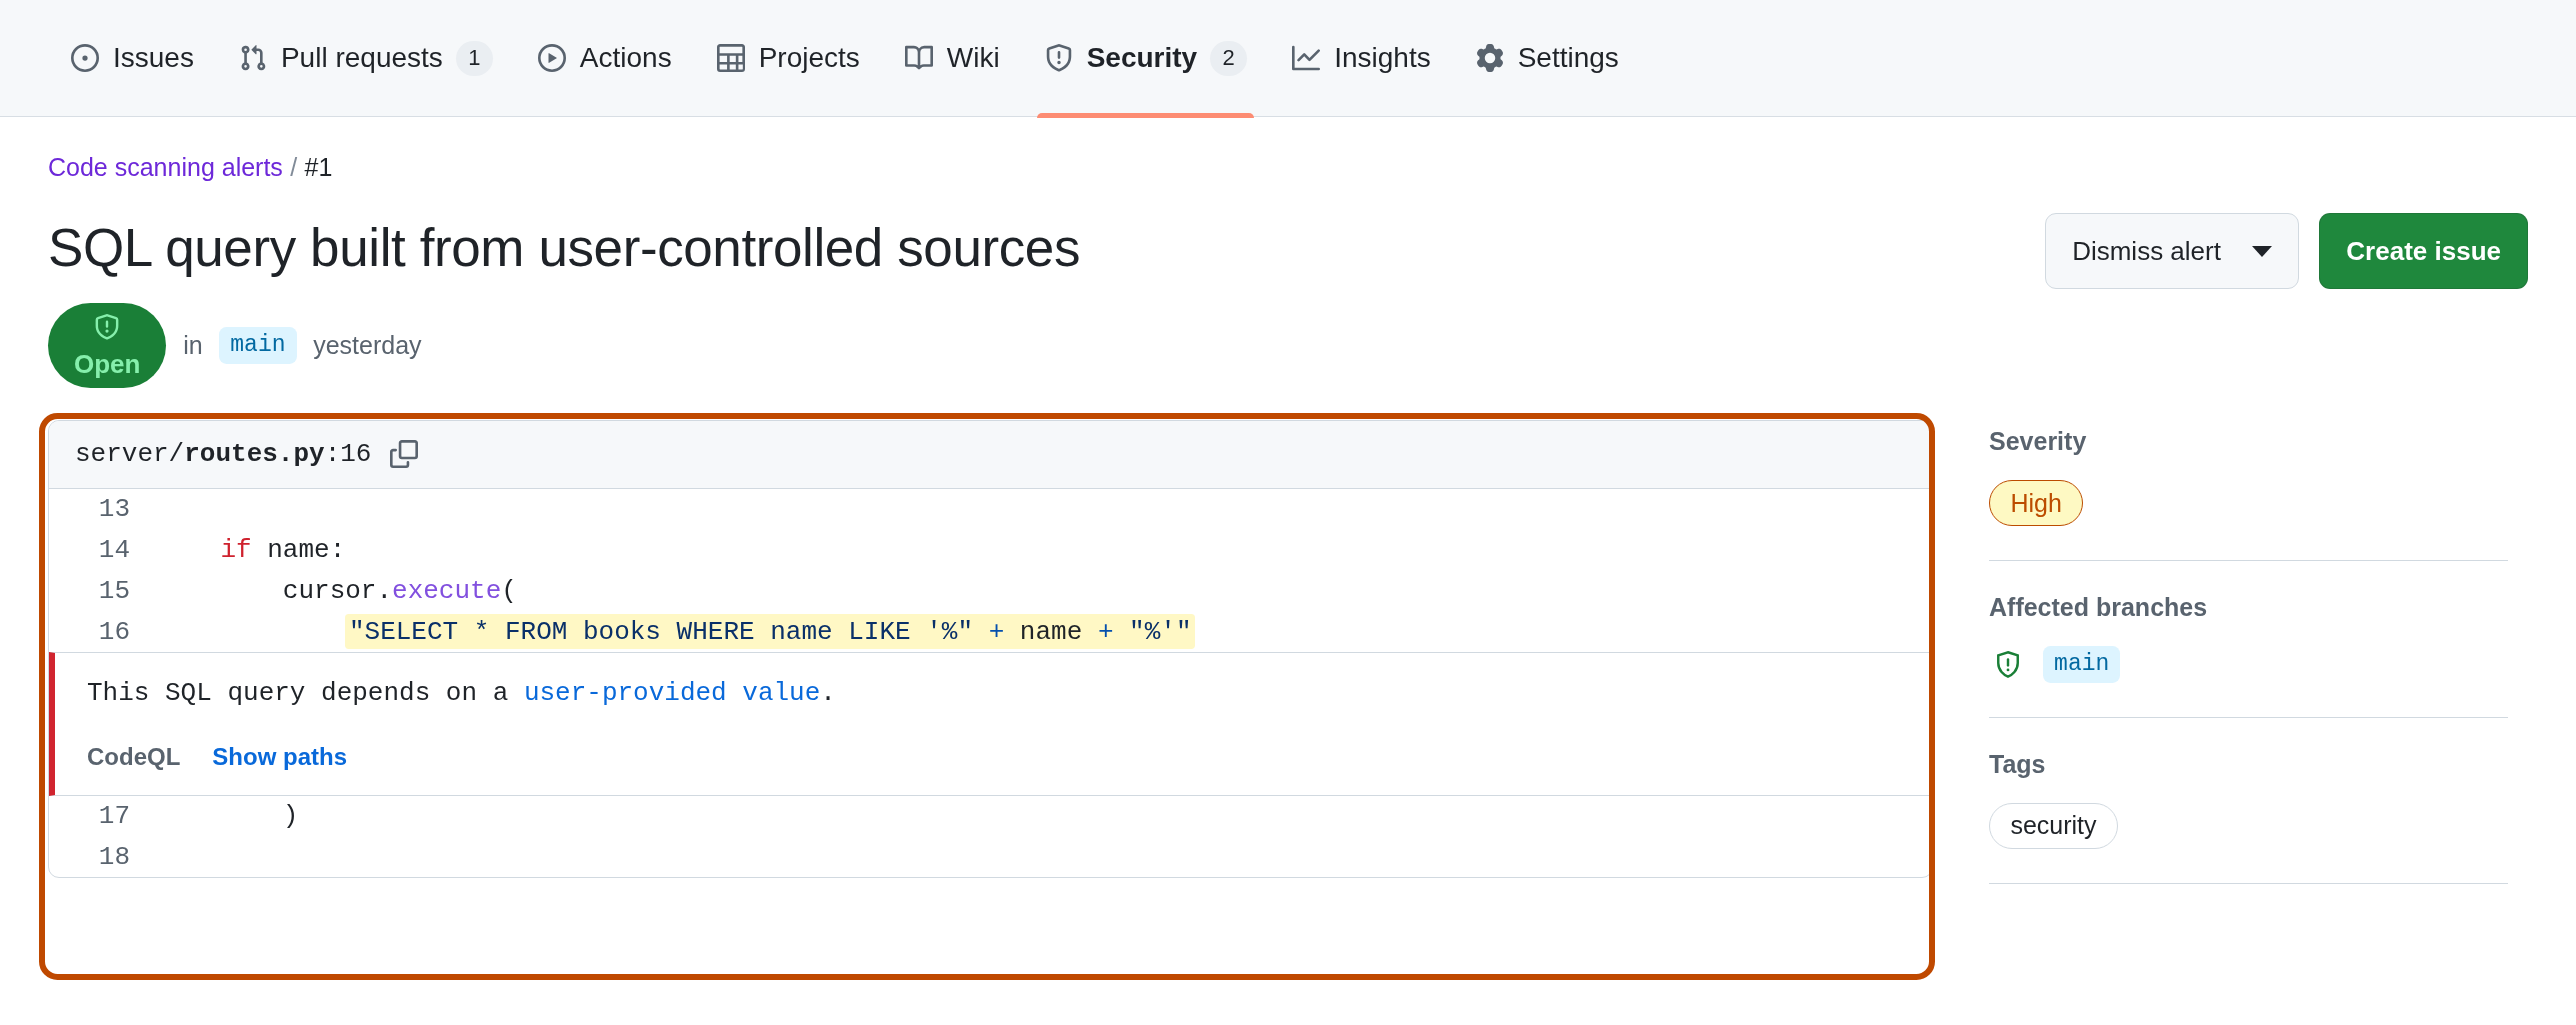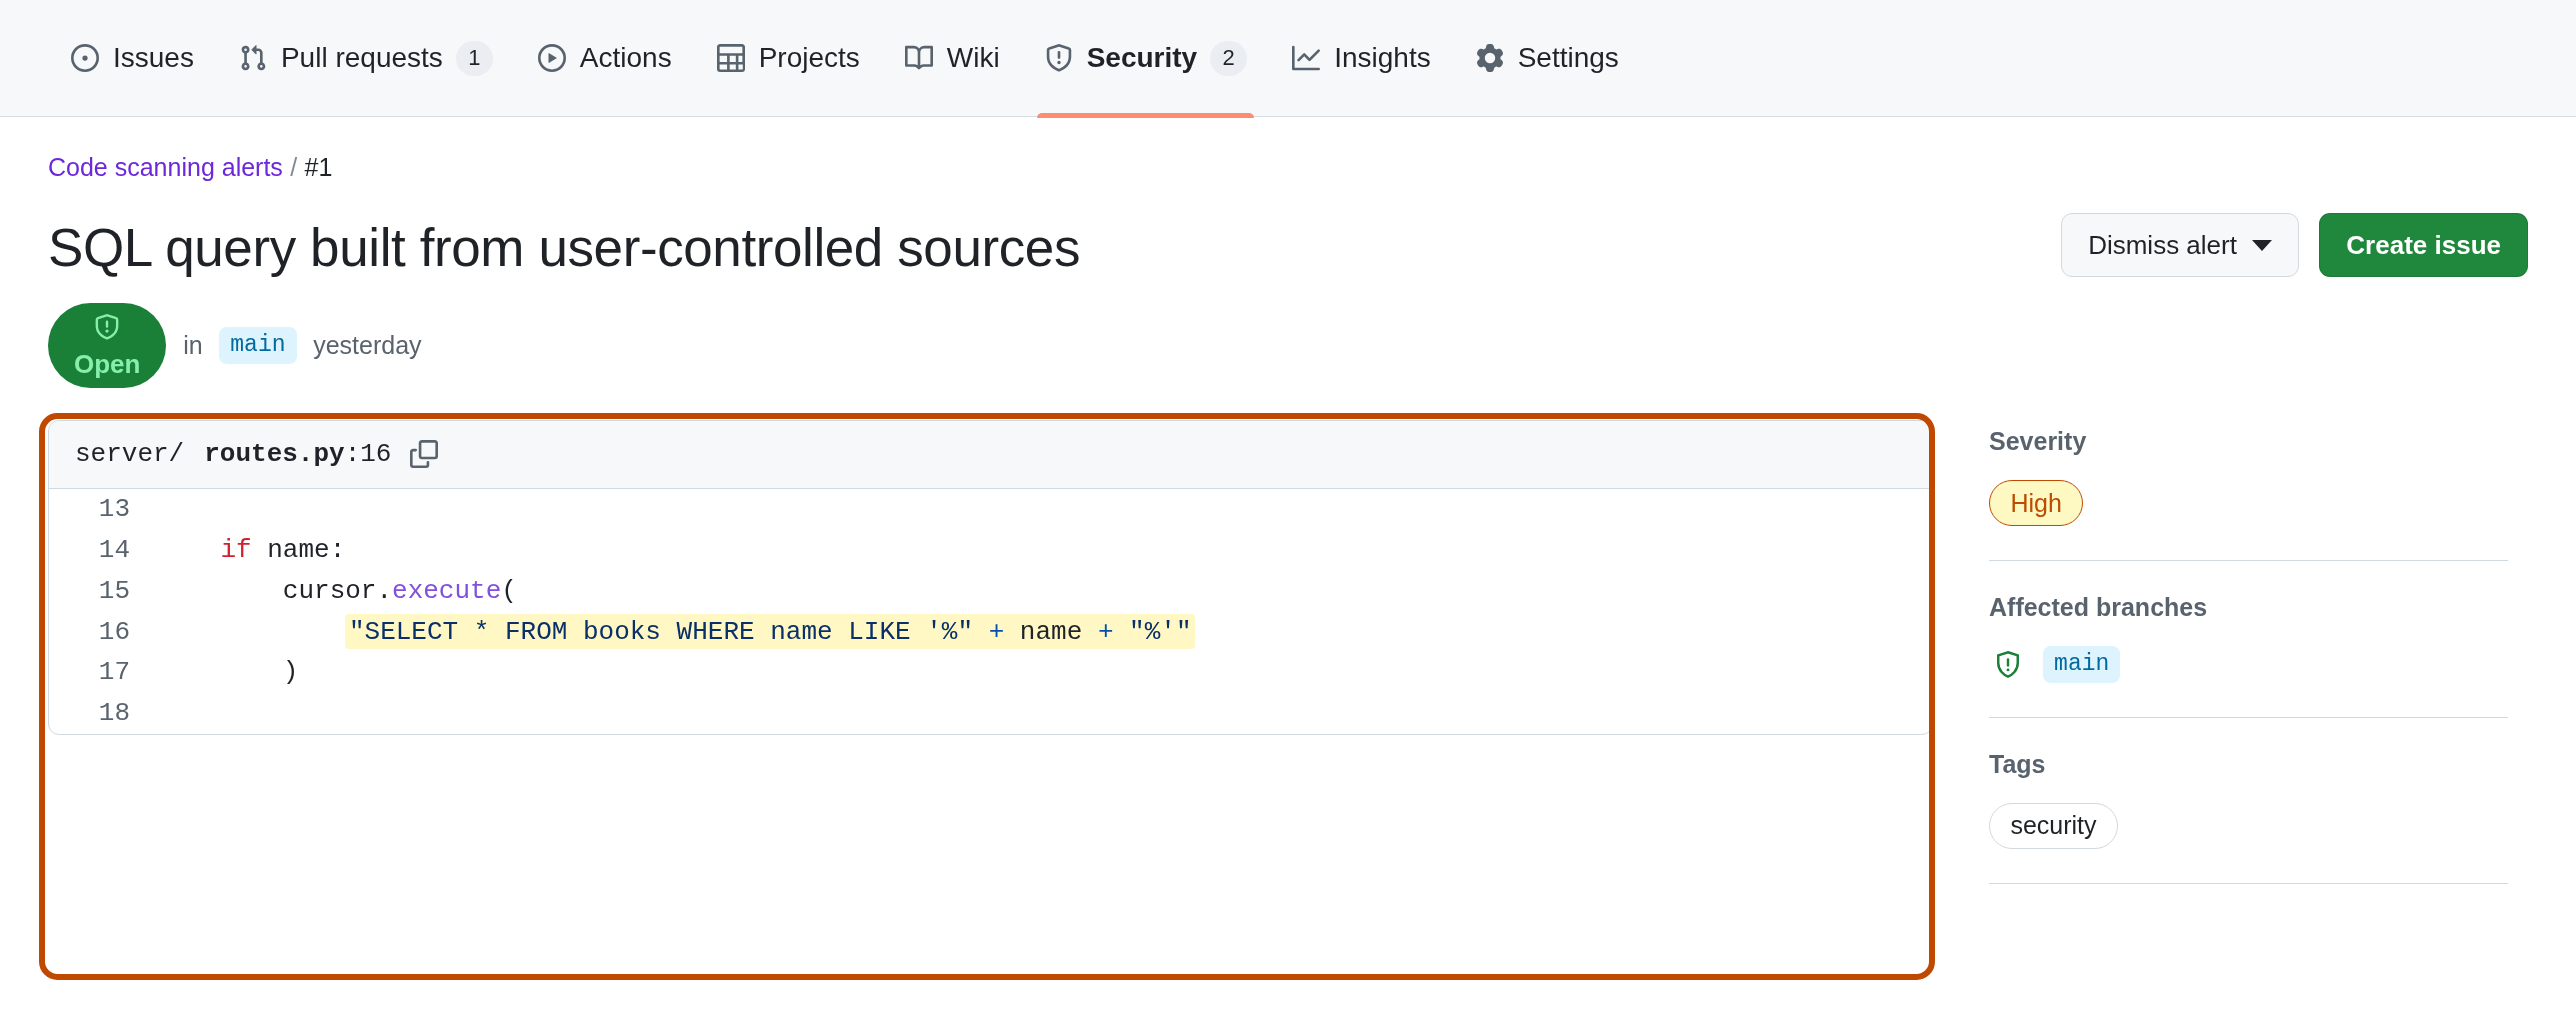--- a/index.html
+++ b/index.html
@@ -153,25 +153,25 @@
   .actions {
     display: flex;
     align-items: center;
     gap: 20.4px;
     padding-top: 7.4px;
     flex: none;
   }
   .btn {
     display: inline-flex;
     align-items: center;
-    gap: 15px;
+    gap: 31px;
     border-radius: 11px;
     font-size: 26px;
     line-height: 1;
-    padding: 18px 26px;
+    padding: 24px 26px;
     cursor: pointer;
     box-sizing: border-box;
     white-space: nowrap;
   }
   .btn-default {
     background: #f6f8fa;
     border: 1.4px solid #d1d9e0;
     color: #1f2328;
   }
   .btn-primary {
@@ -229,21 +229,21 @@
     background: #f6f8fa;
     border-bottom: 1.4px solid #d1d9e0;
     padding: 18.5px 26px;
     display: flex;
     align-items: center;
     gap: 18.5px;
     font-family: "Liberation Mono", monospace;
     font-size: 26px;
     color: #1f2328;
   }
-  .code-header .fname { font-weight: bold; margin-left: 20px; }
+  .code-header .fname { font-weight: bold; }
   .copy-icon {
     display: inline-flex;
     color: #59636e;
     cursor: pointer;
   }
   .copy-icon svg { display: block; }
 
   .code-body {
     font-family: "Liberation Mono", monospace;
     font-size: 26px;
@@ -479,20 +479,27 @@
           <div class="code-line">
             <span class="ln">15</span>
             <span class="lc">        cursor.<span class="tok-fn">execute</span>(</span>
           </div>
           <div class="code-line">
             <span class="ln">16</span>
             <span class="lc">            <span class="hl"><span class="tok-str">"SELECT * FROM books WHERE name LIKE '%"</span> <span class="tok-op">+</span> name <span class="tok-op">+</span> <span class="tok-str">"%'"</span></span></span>
           </div>
         </div>
 
+        <div class="alert-msg">
+          <div class="alert-text"><span>This SQL query depends on a </span><a>user-provided value</a><span>.</span></div>
+          <div class="alert-foot">
+            <span class="tool-name">CodeQL</span>
+            <a class="show-paths">Show paths</a>
+          </div>
+        </div>
 
         <div class="code-body">
           <div class="code-line">
             <span class="ln">17</span>
             <span class="lc">        )</span>
           </div>
           <div class="code-line">
             <span class="ln">18</span>
           </div>
         </div>

